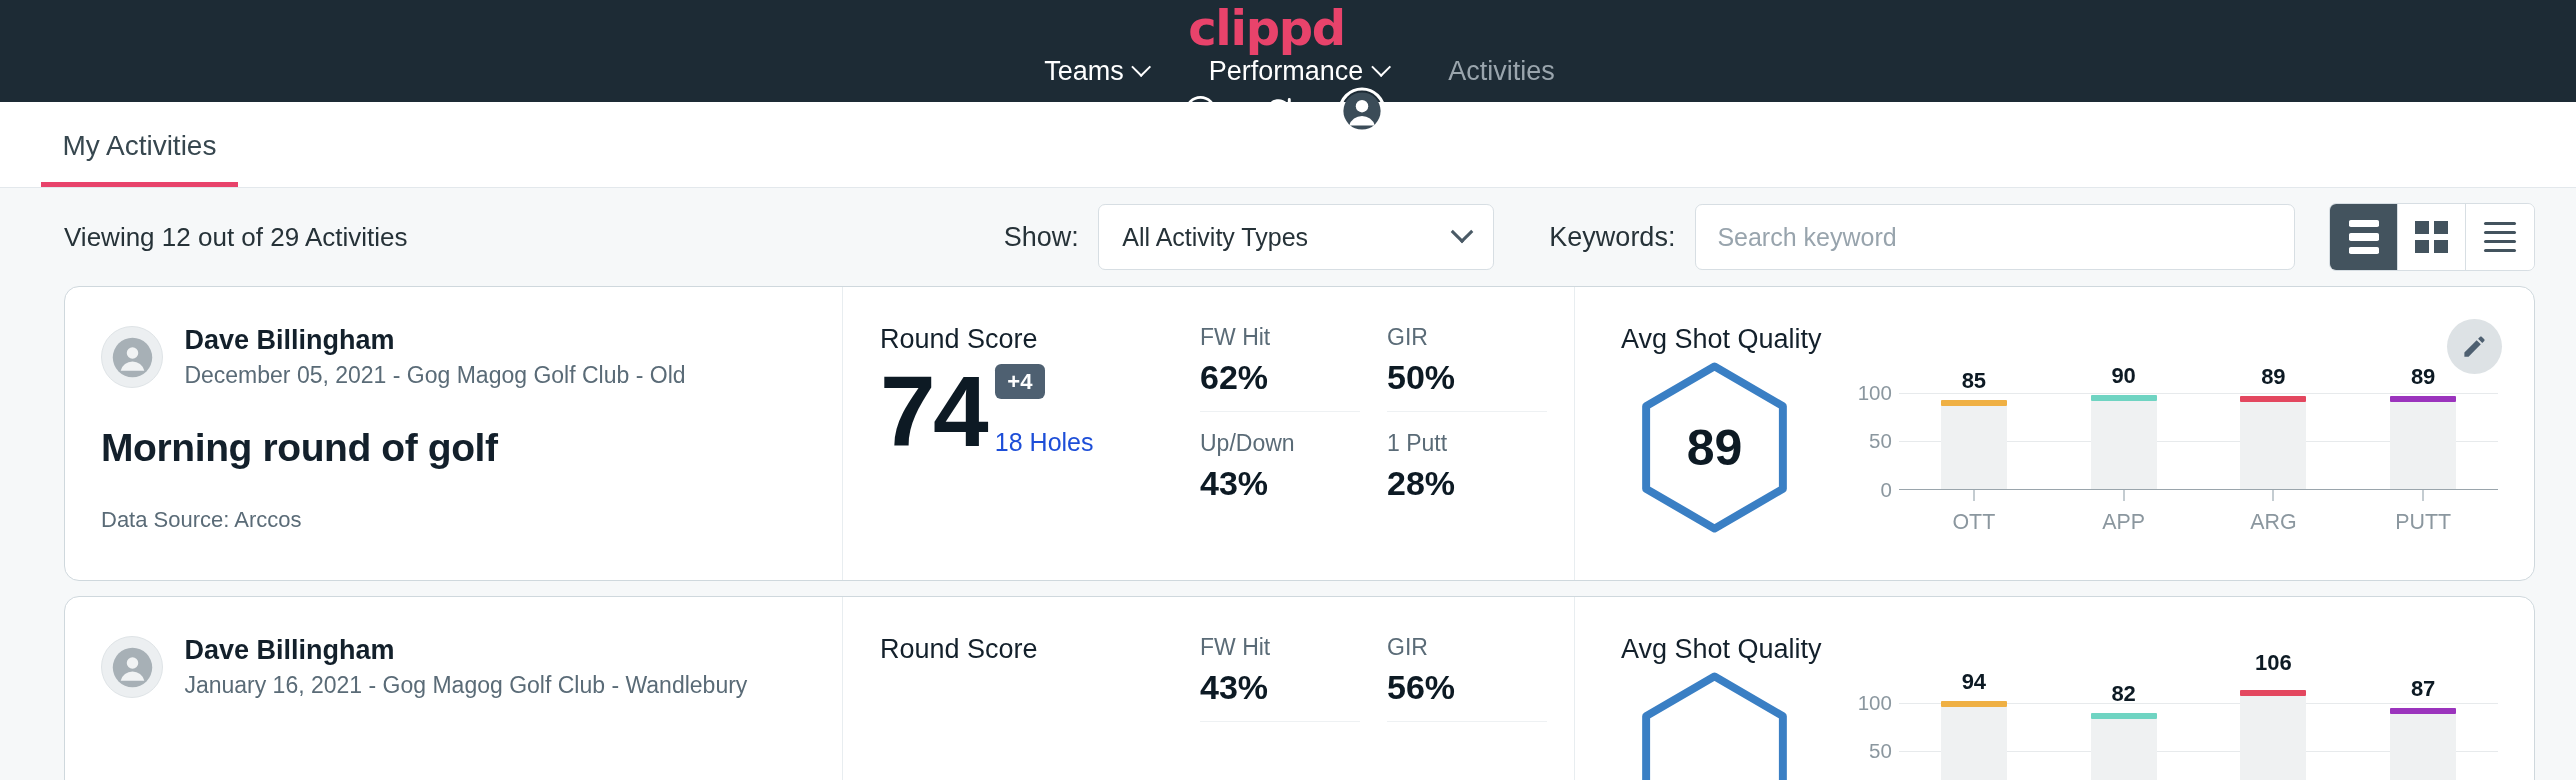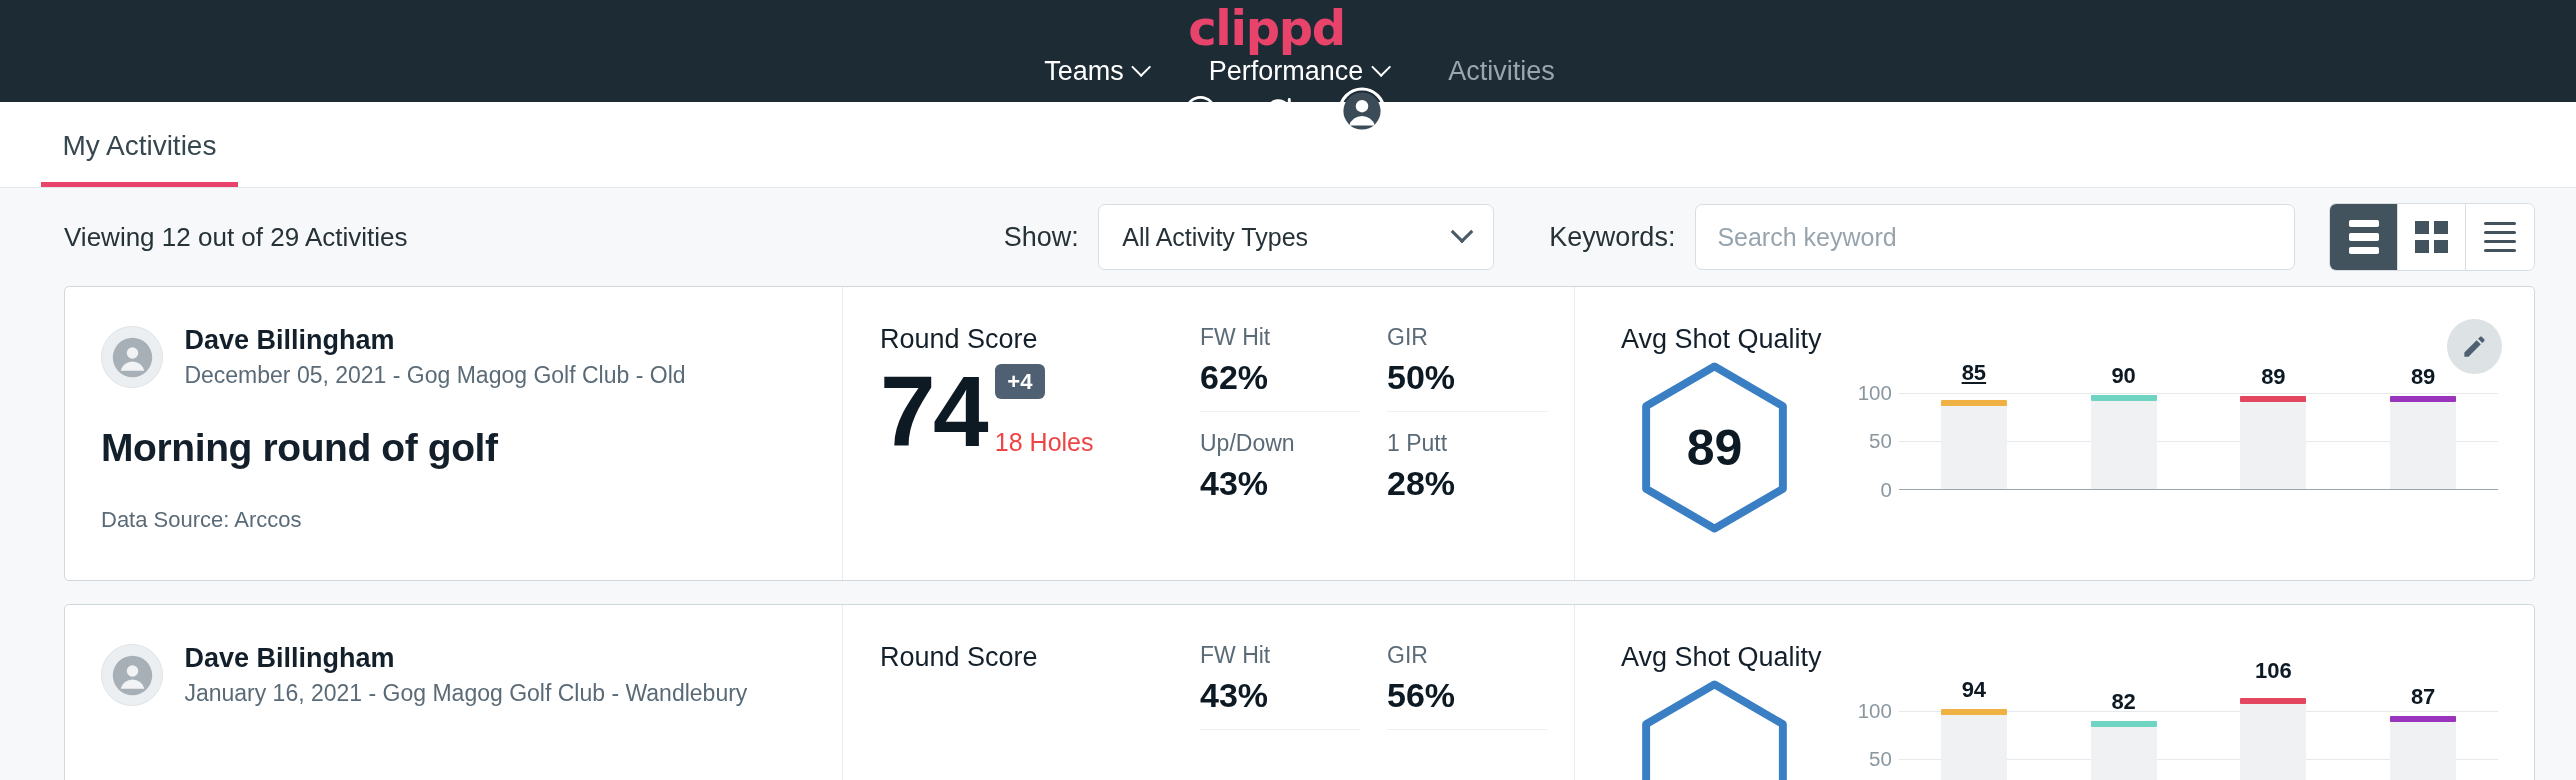--- a/index.html
+++ b/index.html
@@ -135,24 +135,24 @@
   .vbtn.active .bar { background: #ffffff; }
   .vbtn .sq { background: #43535e; }
   .grid2 { display: grid; grid-template-columns: 13.4px 13.4px; grid-template-rows: 13.4px 13.4px; gap: 5.4px; }
   .grid2 .sq { width: 13.4px; height: 13.4px; }
 
   
   .cards { padding: 0 41px 0 64px; }
   .card {
     background: #ffffff;
     border: 0.9px solid #cfd8dd;
-    border-radius: 5px;
+    border-radius: 15px;
     display: flex;
     position: relative;
-    margin-bottom: 23px;
+    margin-bottom: 15px;
     min-height: 295px;
   }
   .card.second { min-height: 295px; }
 
   
   .col-left {
     width: 778px;
     padding: 37px 36px 36px 36px;
     border-right: 0.9px solid #e8edf0;
     flex-shrink: 0;
@@ -183,21 +183,21 @@
     line-height: 0.92; letter-spacing: -2.7px;
   }
   .score-side { display: flex; flex-direction: column; justify-content: space-between; height: 93px; margin-left: 9px; }
   .score-badge {
     background: #4e6071; color: #ffffff;
     font-size: 22px; font-weight: 700;
     border-radius: 6.2px;
     padding: 4.5px 12.5px;
     align-self: flex-start;
   }
-  .score-holes { font-size: 25px; color: #ef4444; white-space: nowrap; }
+  .score-holes { font-size: 25px; color: #1d4ed8; white-space: nowrap; }
 
   
   .col-stats {
     width: 375px;
     padding: 37px 27px 36px 0;
     display: grid;
     grid-template-columns: 1fr 1fr;
     align-content: start;
     column-gap: 27px;
     flex-shrink: 0;
@@ -428,21 +428,21 @@
                 <div class="ytick" style="top: 58px;">50</div>
                 <div class="ytick" style="top: 9.7px;">100</div>
               </div>
               <div style="flex: 1 1 0%;">
                 <div class="plot">
                   <div class="gridline" style="top: 58px;"></div>
                   <div class="gridline" style="top: 9.7px;"></div>
                   <div class="baseline"></div>
                   <div class="bars">
                     <div class="barcol">
-                      <div class="bar-val" style="bottom: 103px; text-decoration: underline;">85</div>
+                      <div class="bar-val" style="bottom: 95px;">85</div>
                       <div class="bar-fill" style="height: 83px;">
                         <div class="bar-cap" style="background: rgb(239, 176, 68);"></div>
                       </div>
                     </div>
                     <div class="barcol">
                       <div class="bar-val" style="bottom: 100px;">90</div>
                       <div class="bar-fill" style="height: 88px;">
                         <div class="bar-cap" style="background: rgb(111, 212, 194);"></div>
                       </div>
                     </div>
@@ -451,20 +451,38 @@
                       <div class="bar-fill" style="height: 87px;">
                         <div class="bar-cap" style="background: rgb(227, 71, 95);"></div>
                       </div>
                     </div>
                     <div class="barcol">
                       <div class="bar-val" style="bottom: 99px;">89</div>
                       <div class="bar-fill" style="height: 87px;">
                         <div class="bar-cap" style="background: rgb(155, 52, 189);"></div>
                       </div>
                     </div>
+                  </div>
+                </div>
+                <div class="xaxis">
+                  <div class="xtickgroup">
+                    <div class="xtickline"></div>
+                    <div class="xlabel">OTT</div>
+                  </div>
+                  <div class="xtickgroup">
+                    <div class="xtickline"></div>
+                    <div class="xlabel">APP</div>
+                  </div>
+                  <div class="xtickgroup">
+                    <div class="xtickline"></div>
+                    <div class="xlabel">ARG</div>
+                  </div>
+                  <div class="xtickgroup">
+                    <div class="xtickline"></div>
+                    <div class="xlabel">PUTT</div>
                   </div>
                 </div>
               </div>
             </div>
           </div>
       </div>
     </div>
 
     <div class="edit-btn">
       <svg width="27" height="27" viewBox="0 0 24 24" fill="#4e6071">

